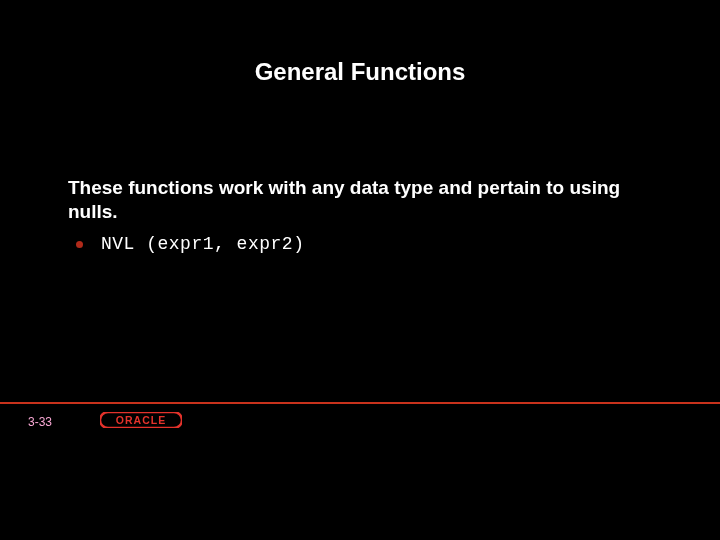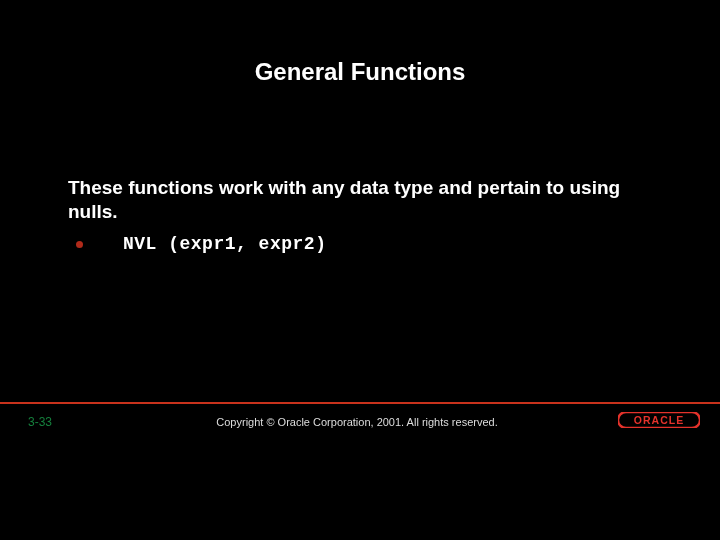--- a/index.html
+++ b/index.html
@@ -43,40 +43,39 @@
     width: 7px;
     height: 7px;
     background: #b02a1a;
     border-radius: 50%;
     margin-top: 7px;
     margin-right: 18px;
     flex: 0 0 auto;
   }
   .bullet-text {
     font-family: "Courier New", Courier, monospace;
-    font-weight: bold;
+    font-weight: normal;
     font-size: 18px;
     letter-spacing: 0.5px;
-    margin-left: 22px;
   }
   .footer {
     position: absolute;
     left: 0;
     right: 0;
     bottom: 8px;
     height: 38px;
     border-top: 2px solid #c8321c;
     display: flex;
     align-items: center;
     padding: 0 18px 0 28px;
     box-sizing: border-box;
   }
   .page-num {
     font-size: 12px;
-    color: #15803d;
+    color: #f9a8d4;
     width: 70px;
   }
   .copyright {
     flex: 1;
     text-align: center;
     font-size: 11px;
     color: #ddd;
   }
   .logo {
     width: 86px;
@@ -95,21 +94,20 @@
     <div class="lead">These functions work with any data type and pertain to using nulls.</div>
 
     <div class="bullet-row">
       <div class="bullet-dot"></div>
       <div class="bullet-text">NVL (expr1, expr2)</div>
     </div>
   </div>
 
   <div class="footer">
     <div class="page-num">3-33</div>
-    <div class="copyright">Copyright © Oracle Corporation, 2001. All rights reserved.</div>
     <div class="logo">
       <svg width="82" height="16" viewBox="0 0 82 16">
         <rect x="0" y="0" width="82" height="16" rx="8" ry="8" fill="none" stroke="#e4322b" stroke-width="2.4"></rect>
         <text x="41" y="12" text-anchor="middle" fill="#e4322b" font-family="Arial, Helvetica, sans-serif" font-size="10.5" font-weight="bold" letter-spacing="1">ORACLE</text>
       </svg>
     </div>
   </div>
 
 </div>
 

